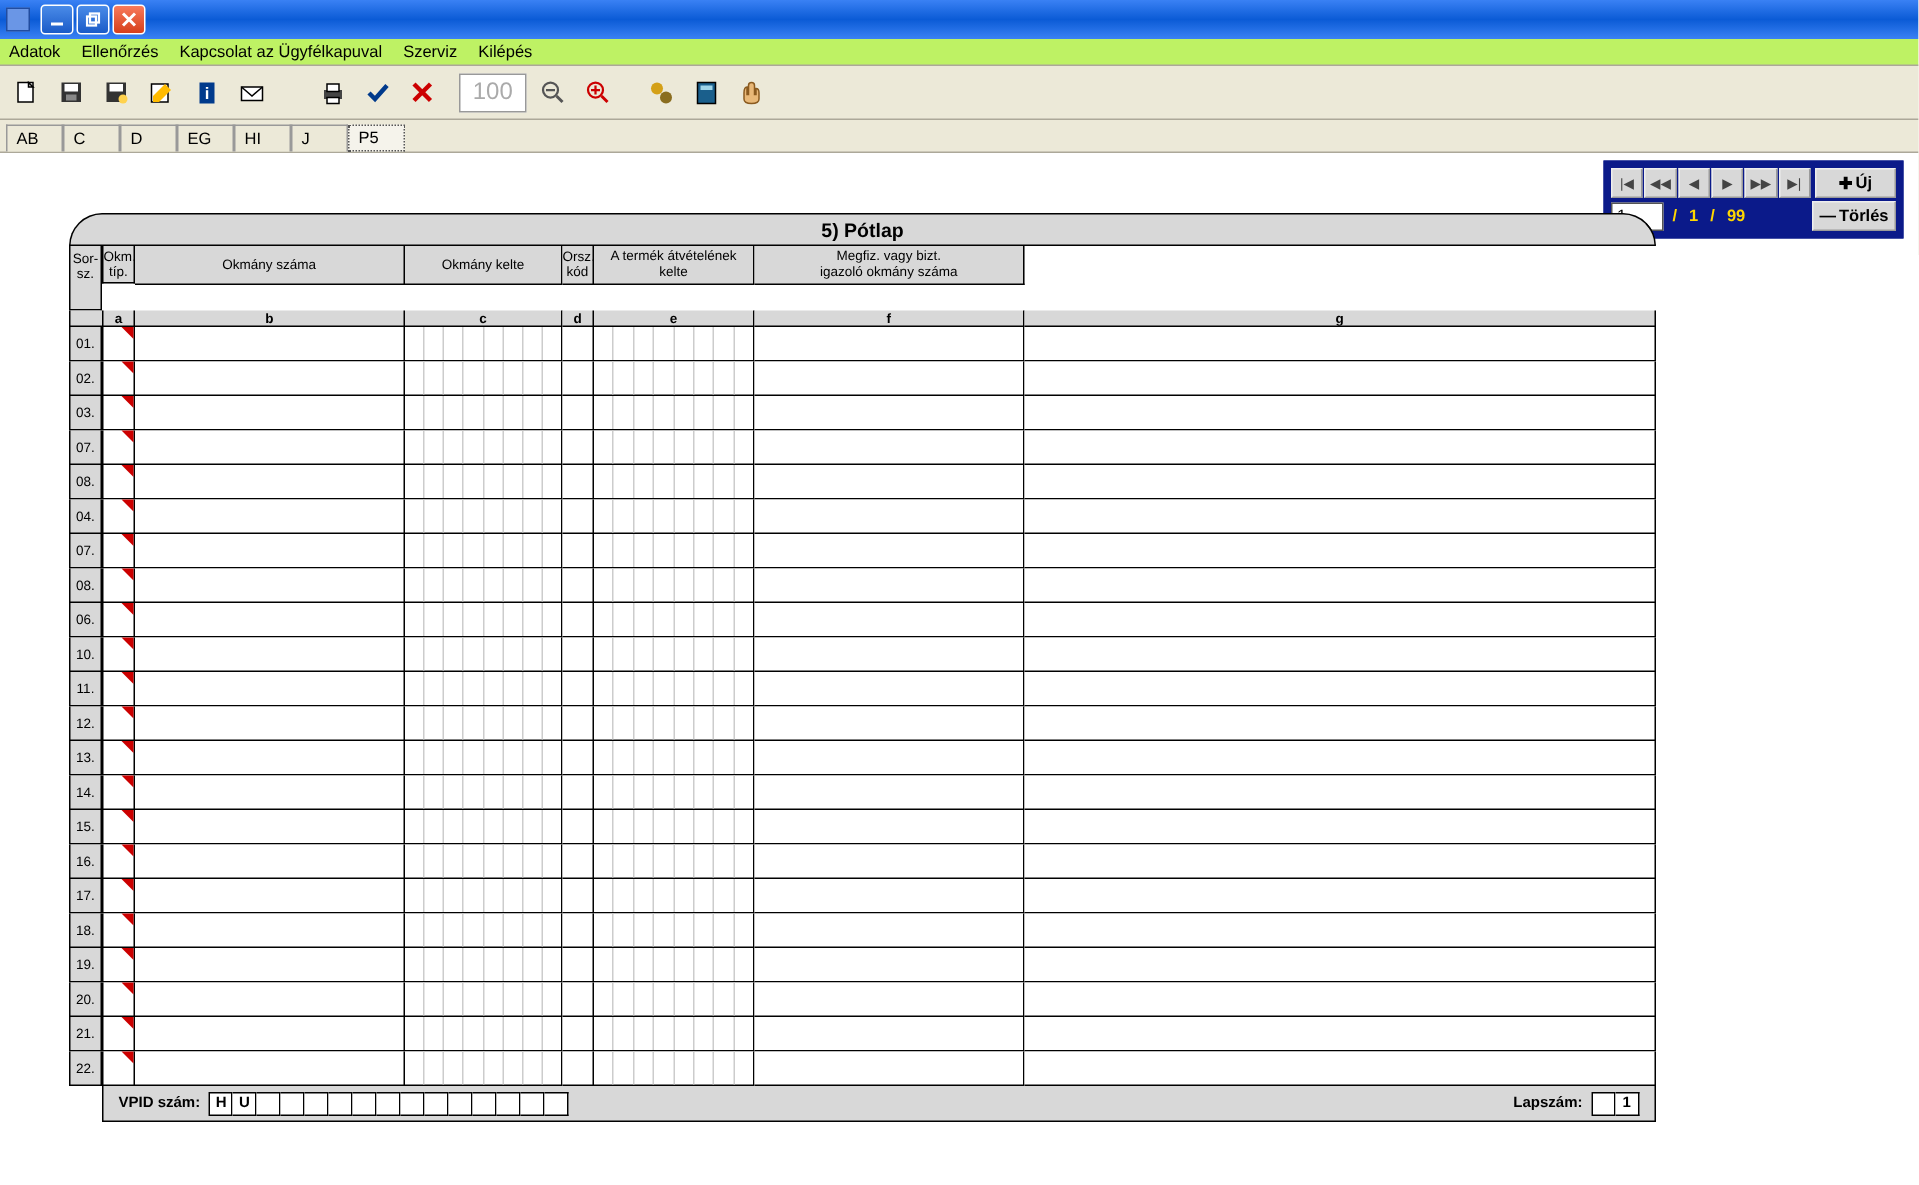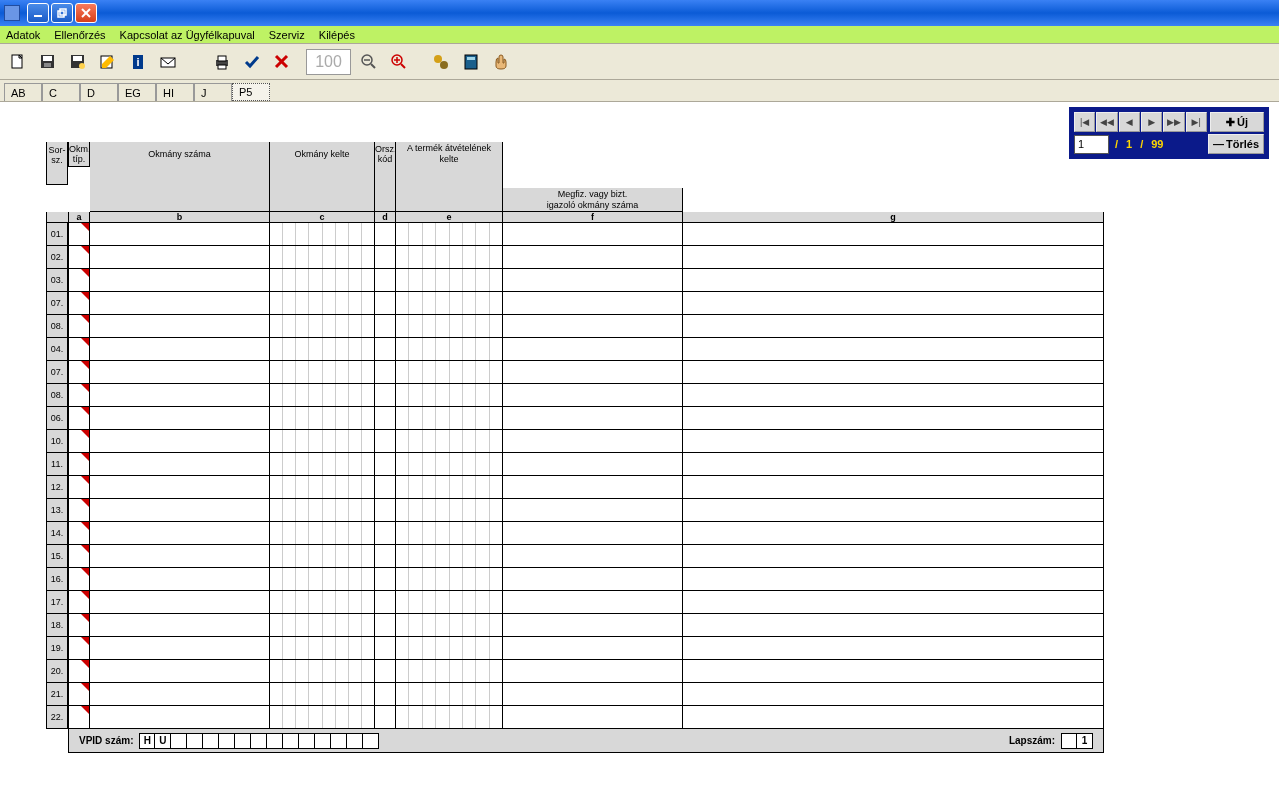--- a/index.html
+++ b/index.html
@@ -232,35 +232,36 @@
       <span class="nav-text">/</span>
       <span class="nav-text">99</span>
       <div class="nav-action" style="margin-left:auto">
           <span style="margin-right:2px; font-weight:bold">—</span>
           <span>Törlés</span>
         </div>
     </div>
   </div>
 
   <div class="form-sheet">
+    <div class="sheet-title">5) Pótlap</div>
 
     <div class="grid-container">
 
       <div style="width:22px">
         <div class="hdr-cell" style="height:43px; line-height:10px; padding-top:3px; border-top:none;">Sor-<br>sz.</div>
       </div>
       <div style="flex:1">
 
         <div class="header-grid">
           <div class="hdr-cell" style="height:25px; line-height:10px; padding-top:2px;">Okm.<br>típ.</div>
           <div class="hdr-cell" style="line-height:25px;">Okmány száma</div>
           <div class="hdr-cell" style="line-height:25px;">Okmány kelte</div>
           <div class="hdr-cell" style="line-height:10px; padding-top:2px;">Orsz.<br>kód</div>
           <div class="hdr-cell" style="line-height:11px; padding-top:1px;">A termék átvételének<br>kelte</div>
-          <div class="hdr-cell" style="line-height:11px; padding-top:1px;margin-top:46px;">Megfiz. vagy bizt.<br>igazoló okmány száma</div>
+          <div class="hdr-cell" style="line-height:11px; padding-top:1px;">Megfiz. vagy bizt.<br>igazoló okmány száma</div>
         </div>
       </div>
     </div>
 
     <div style="display:flex">
       <div style="width:22px; border-left:1px solid #000; border-bottom:1px solid #000; background:#d8d8d8"></div>
       <div class="header-grid label-row" style="flex:1">
         <div>a</div>
         <div>b</div>
         <div>c</div>

